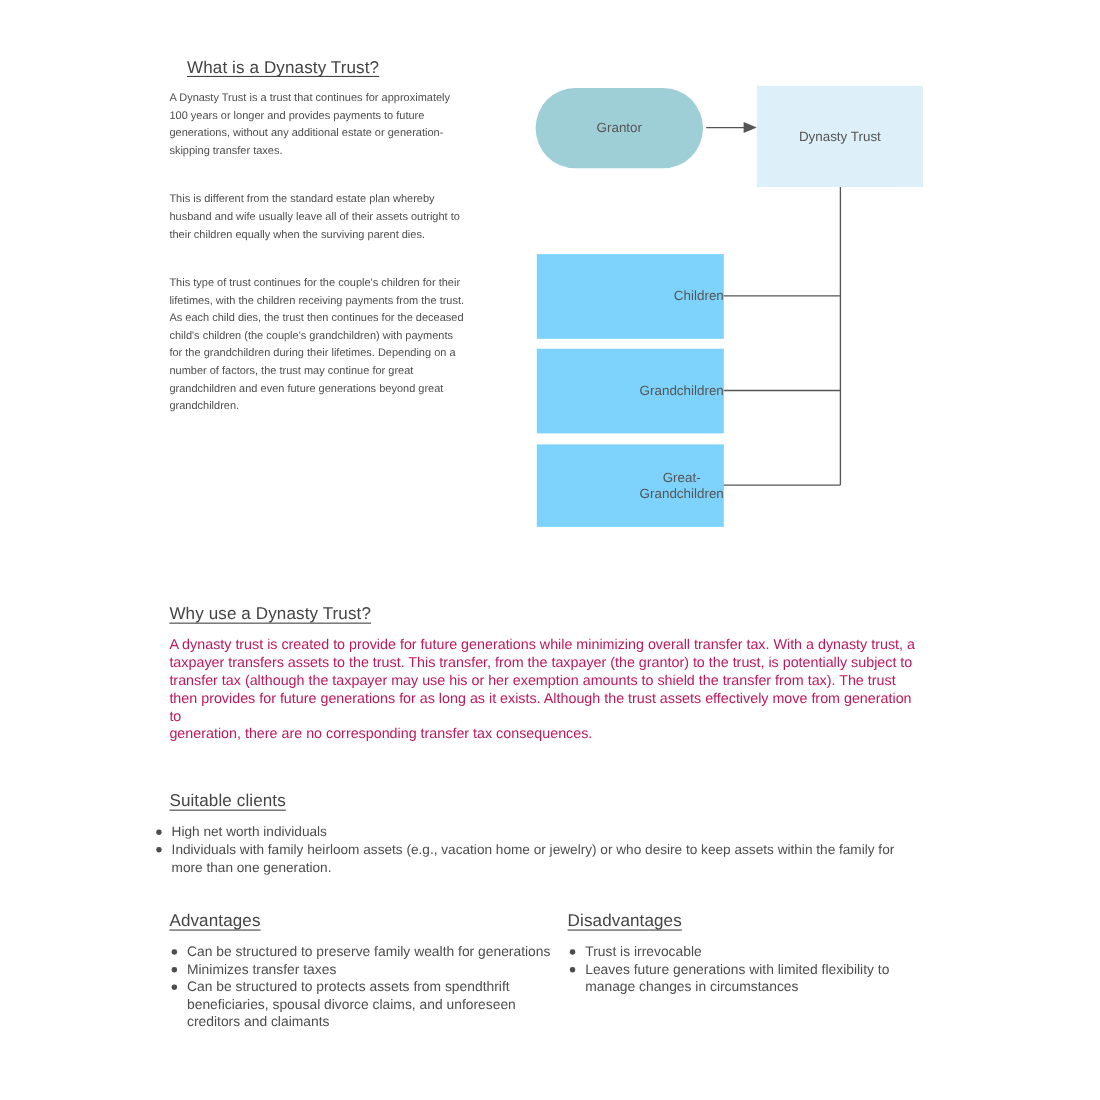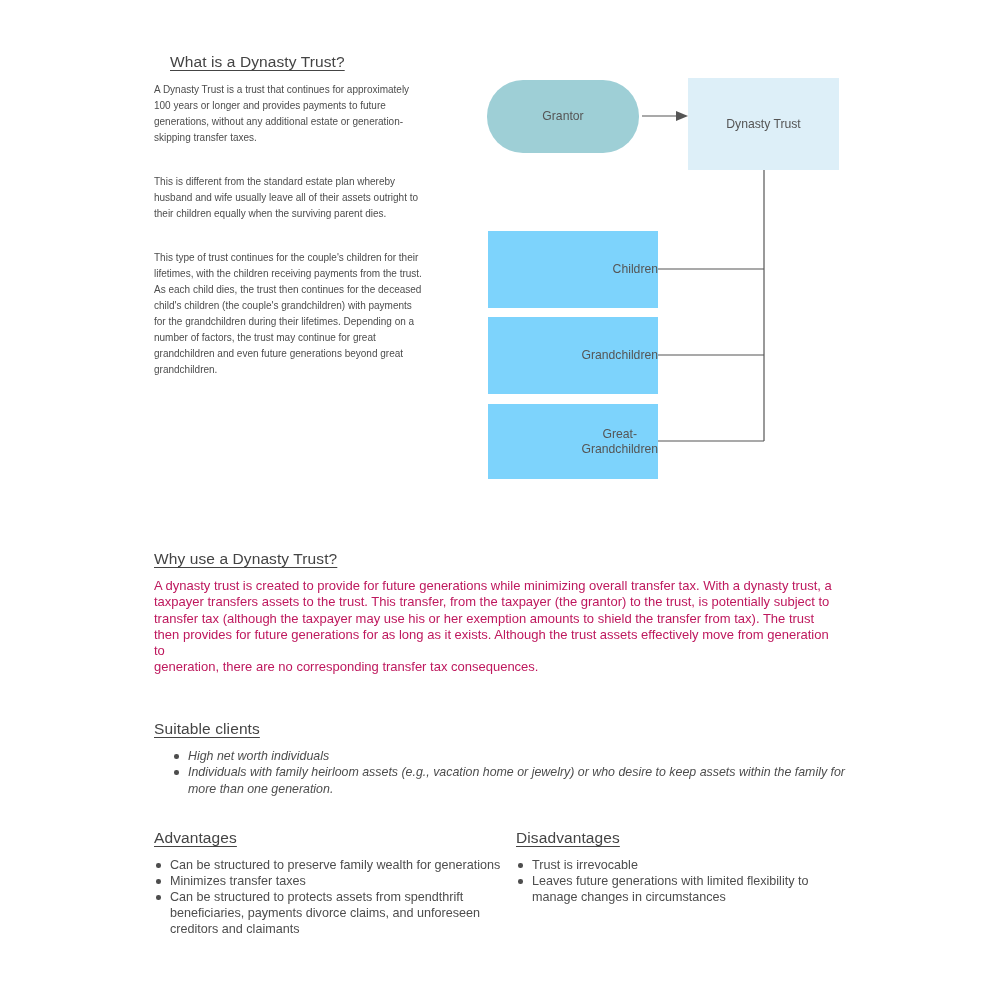--- a/index.html
+++ b/index.html
@@ -83,21 +83,21 @@
     left: 154px; top: 578px; width: 686px;
     font-family: "Liberation Sans Narrow", "Liberation Sans", sans-serif;
     font-stretch: condensed;
     font-size: 13px;
     line-height: 16.3px;
     color: #be185d;
   }
 
   
   #suitable-heading { left: 154px; top: 720px; }
-  #suitable-list { left: 172px; top: 748px; width: 700px; font-style: italic; }
+  #suitable-list { left: 140px; top: 748px; width: 700px; }
 
   
   #advantages-heading { left: 154px; top: 829px; }
   #advantages-list { left: 154px; top: 857px; width: 360px; }
   #disadvantages-heading { left: 516px; top: 829px; }
   #disadvantages-list { left: 516px; top: 857px; width: 330px; }
 
   ul.bullets {
     list-style: none;
     margin: 0;
@@ -207,21 +207,21 @@
   <li>
     <span class="bullet-dot"></span>
     <span>Can be structured to preserve family wealth for generations</span>
   </li>
   <li>
     <span class="bullet-dot"></span>
     <span>Minimizes transfer taxes</span>
   </li>
   <li>
     <span class="bullet-dot"></span>
-    <span>Can be structured to protects assets from spendthrift beneficiaries, payments divorce claims, and unforeseen creditors and claimants</span>
+    <span>Can be structured to protects assets from spendthrift beneficiaries, spousal divorce claims, and unforeseen creditors and claimants</span>
   </li>
 </ul>
 
 <h2 class="abs section-heading" id="disadvantages-heading">Disadvantages</h2>
 
 <ul class="abs bullets" id="disadvantages-list">
   <li>
     <span class="bullet-dot"></span>
     <span>Trust is irrevocable</span>
   </li>

